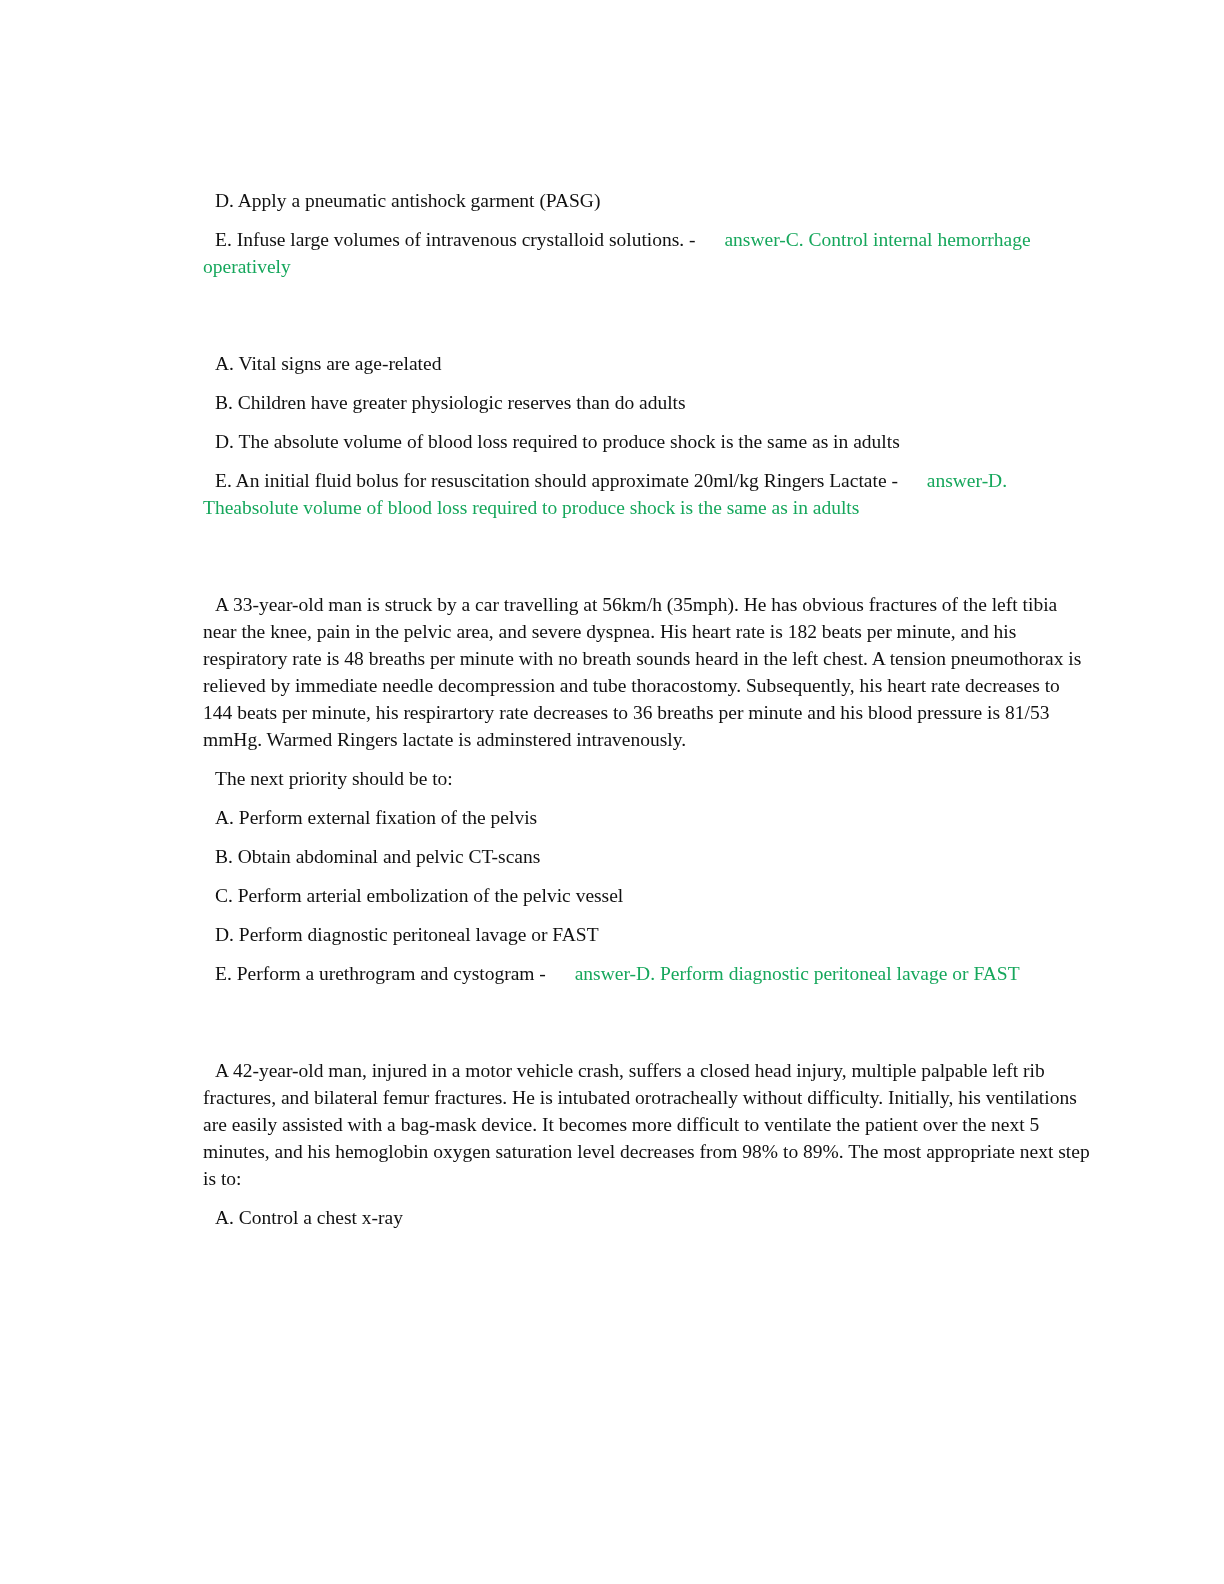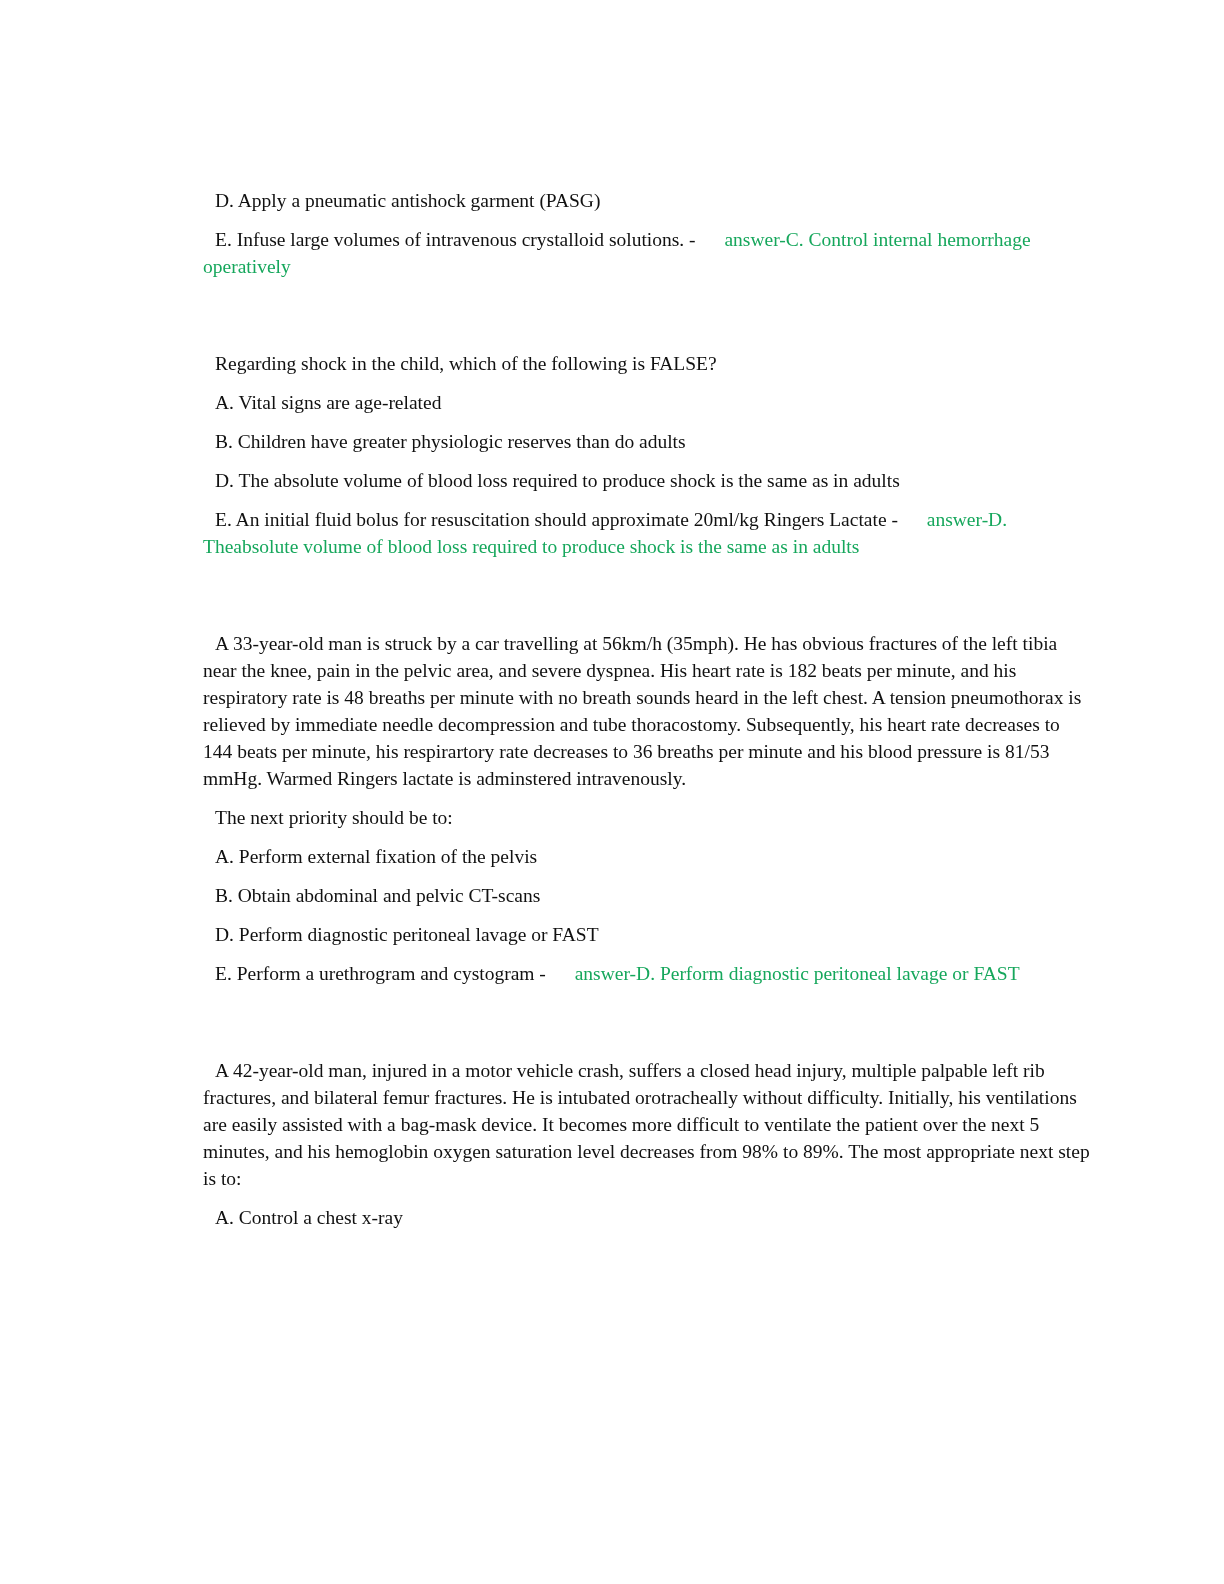--- a/index.html
+++ b/index.html
@@ -47,23 +47,20 @@
     <div class="line">
       <span>D. Apply a pneumatic antishock garment (PASG)</span>
     </div>
     <div class="line">
       <span>E. Infuse large volumes of intravenous crystalloid solutions. - </span><span class="answer">answer-C. Control internal hemorrhage operatively</span>
     </div>
   </section>
 
   <section class="block">
     <div class="line">
-      <span>Regarding shock in the child, which of the following is FALSE?</span>
-    </div>
-    <div class="line">
       <span>A. Vital signs are age-related</span>
     </div>
     <div class="line">
       <span>B. Children have greater physiologic reserves than do adults</span>
     </div>
     <div class="line">
       <span>D. The absolute volume of blood loss required to produce shock is the same as in adults</span>
     </div>
     <div class="line">
       <span>E. An initial fluid bolus for resuscitation should approximate 20ml/kg Ringers Lactate - </span><span class="answer">answer-D. Theabsolute volume of blood loss required to produce shock is the same as in adults</span>
@@ -77,20 +74,23 @@
     <div class="line">
       <span>The next priority should be to:</span>
     </div>
     <div class="line">
       <span>A. Perform external fixation of the pelvis</span>
     </div>
     <div class="line">
       <span>B. Obtain abdominal and pelvic CT-scans</span>
     </div>
     <div class="line">
+      <span>C. Perform arterial embolization of the pelvic vessel</span>
+    </div>
+    <div class="line">
       <span>D. Perform diagnostic peritoneal lavage or FAST</span>
     </div>
     <div class="line">
       <span>E. Perform a urethrogram and cystogram - </span><span class="answer">answer-D. Perform diagnostic peritoneal lavage or FAST</span>
     </div>
   </section>
 
   <section class="block">
     <div class="line">
       <span>A 42-year-old man, injured in a motor vehicle crash, suffers a closed head injury, multiple palpable left rib fractures, and bilateral femur fractures. He is intubated orotracheally without difficulty. Initially, his ventilations are easily assisted with a bag-mask device. It becomes more difficult to ventilate the patient over the next 5 minutes, and his hemoglobin oxygen saturation level decreases from 98% to 89%. The most appropriate next step is to:</span>

